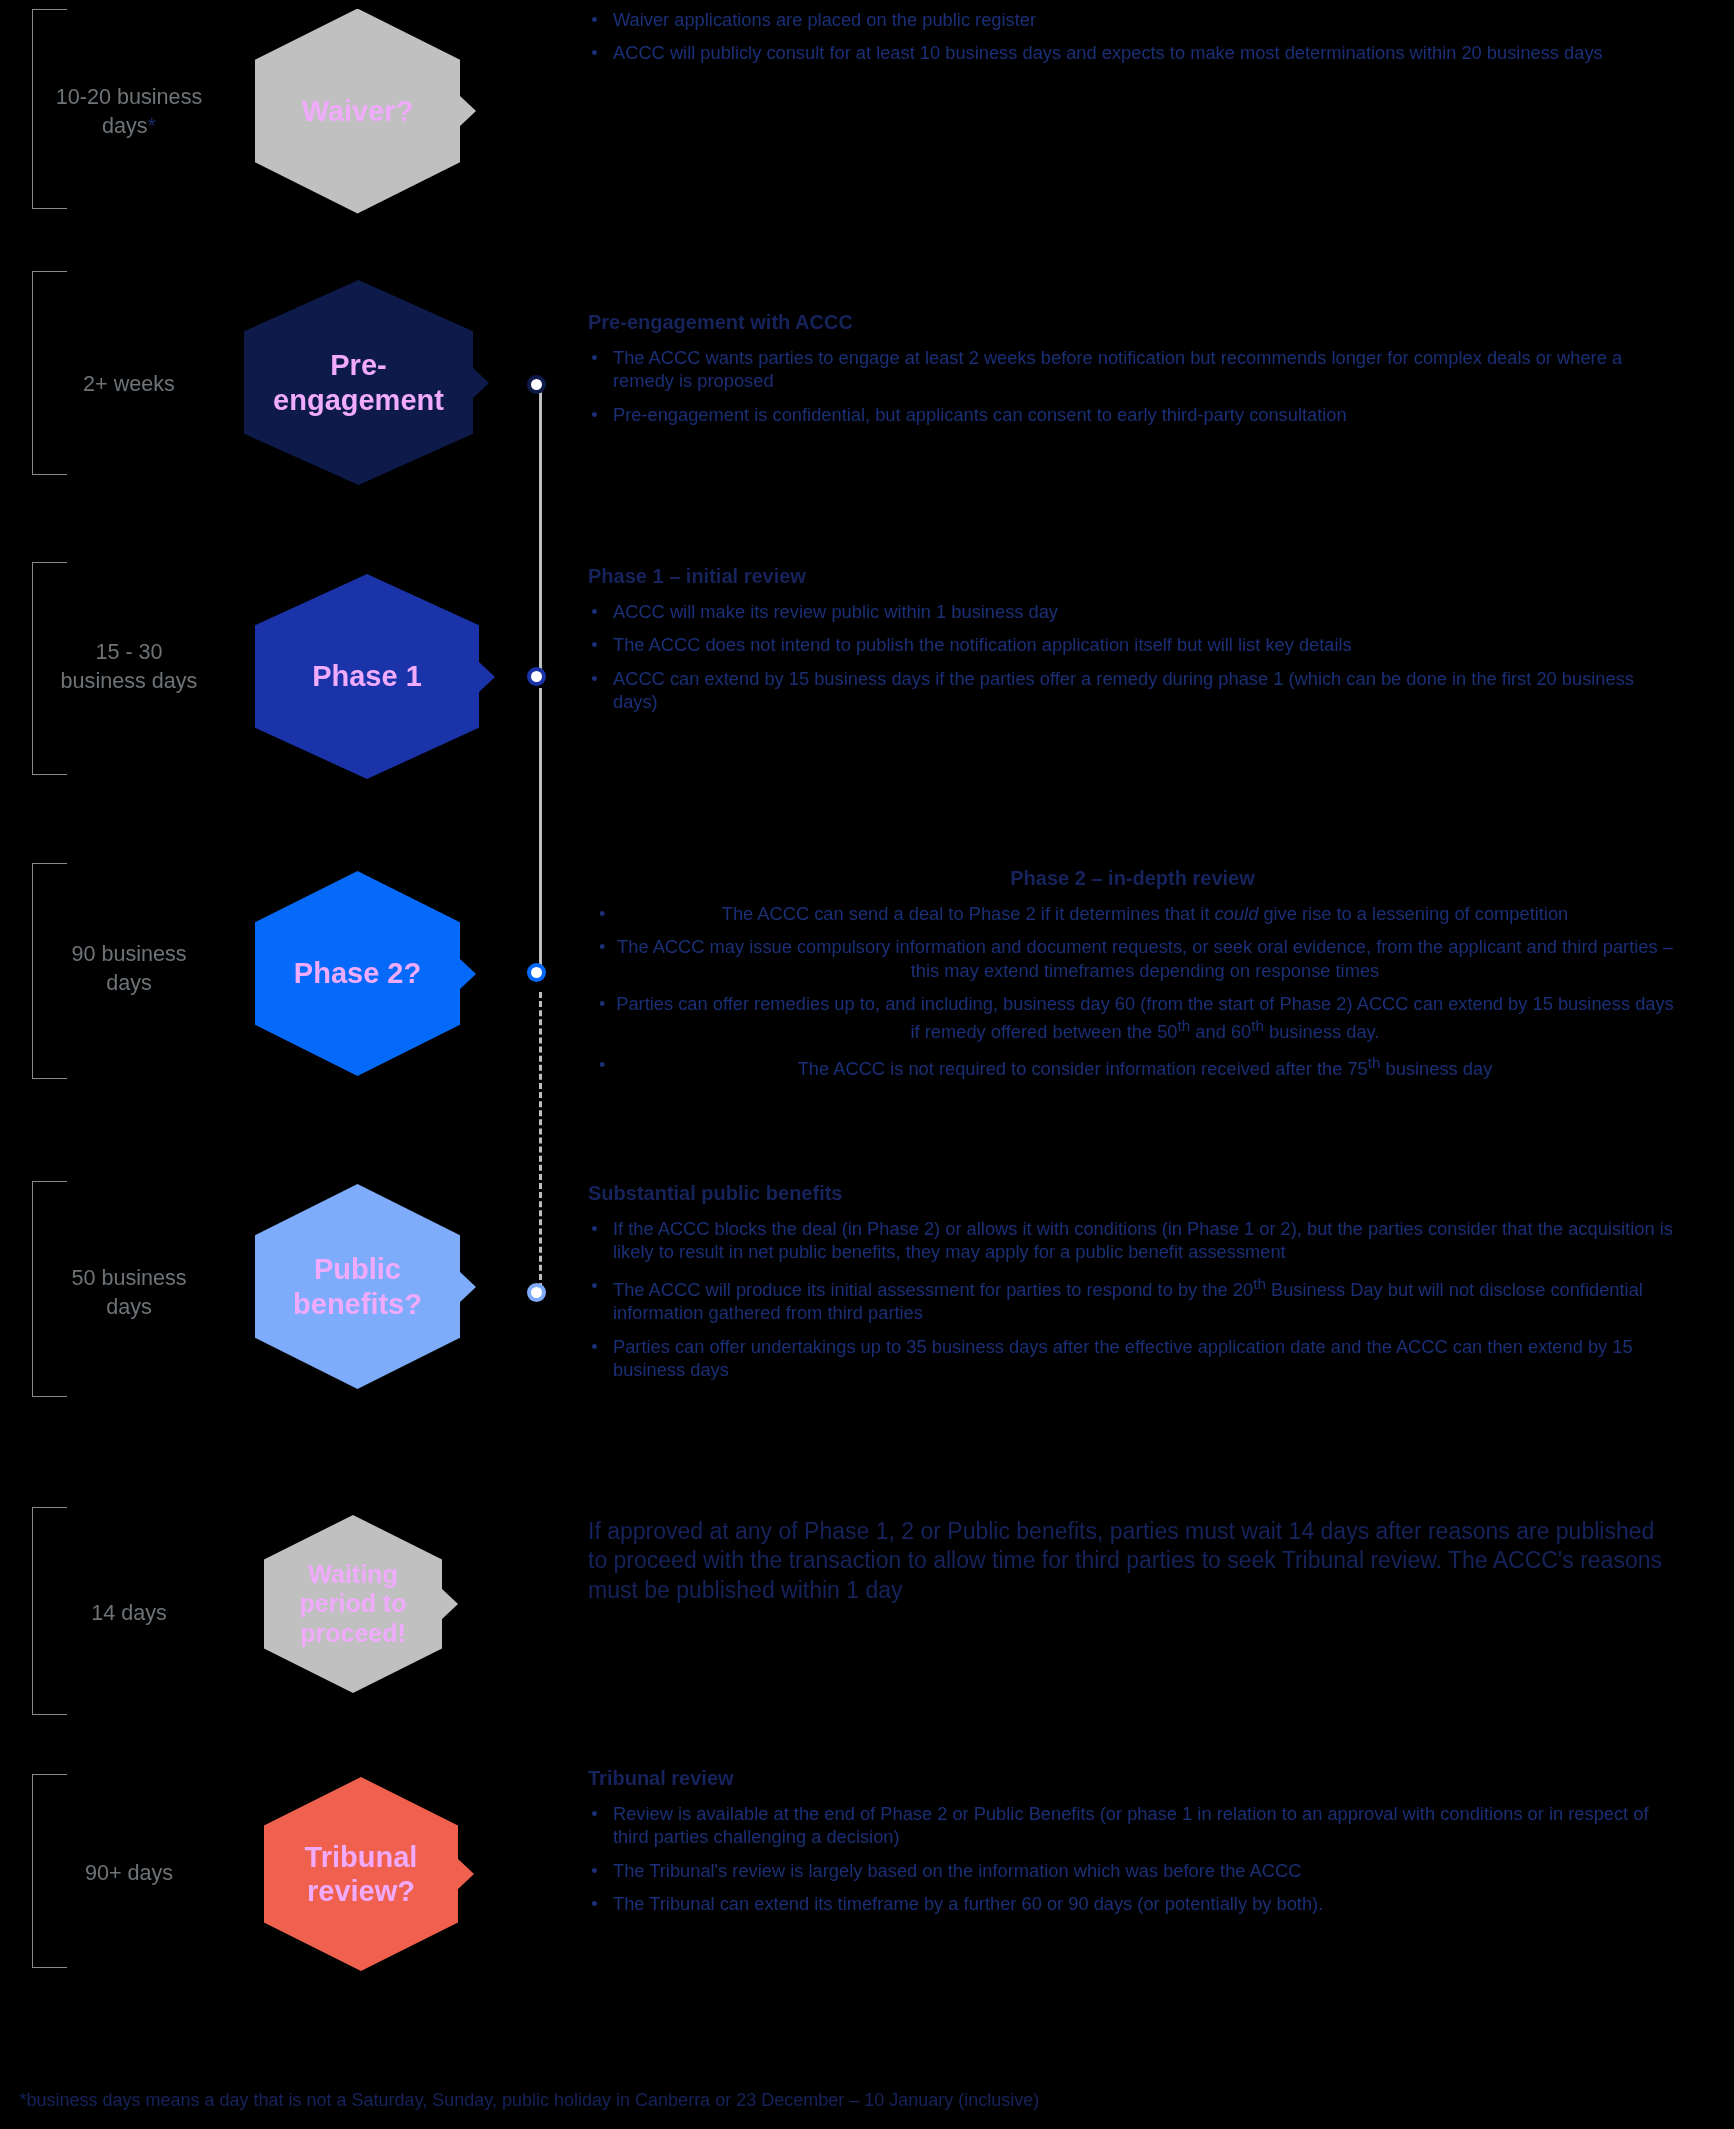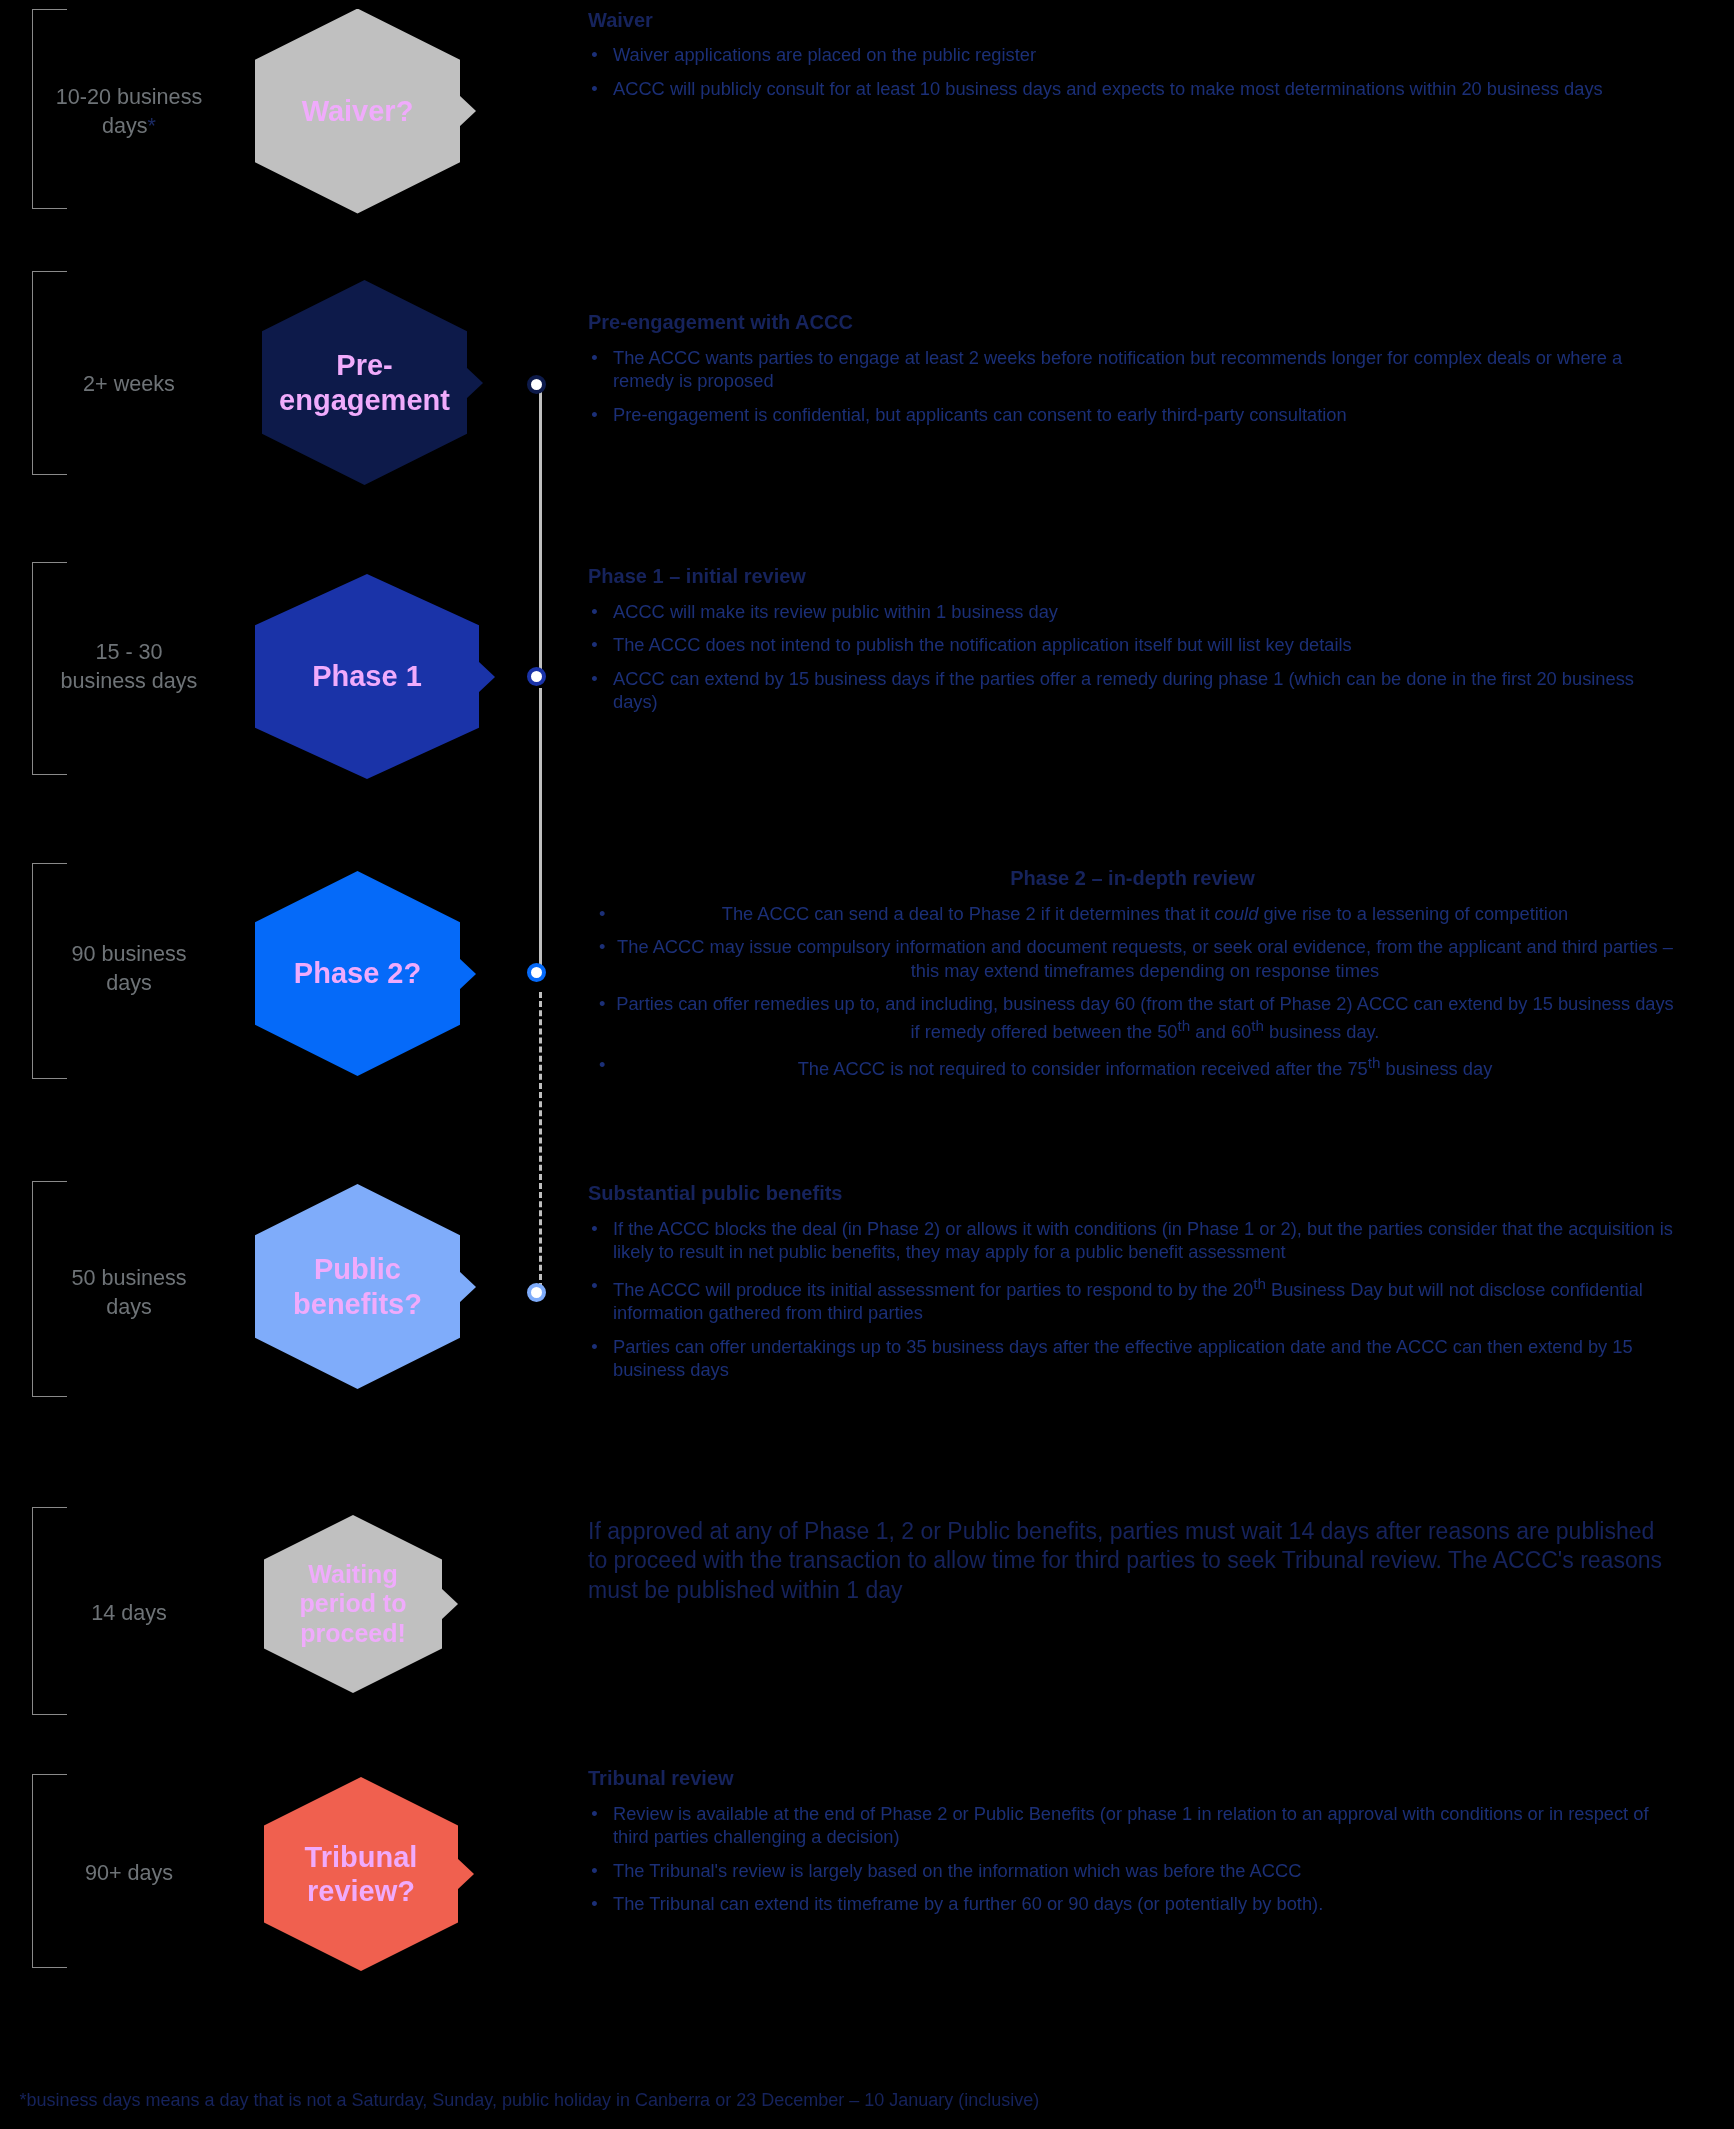--- a/index.html
+++ b/index.html
@@ -178,37 +178,36 @@
     <span>10-20 business<br>days<span class="star">*</span></span>
   </div>
 
   <div class="hex-wrap" style="left:255px; top:8.6px;">
     <div class="hex" style="background:#c0c0c0;"></div>
     <div class="hex-notch" style="color:#c0c0c0;"></div>
     <div class="hex-label">Waiver?</div>
   </div>
 
   <div class="detail" style="top:7.6px;">
-    <div class="detail-title">Waiver</div>
     <div class="bullet-row">
       <span class="bullet-dot">•</span>
       <span class="bullet-text">Waiver applications are placed on the public register</span>
     </div>
     <div class="bullet-row">
       <span class="bullet-dot">•</span>
       <span class="bullet-text">ACCC will publicly consult for at least 10 business days and expects to make most determinations within 20 business days</span>
     </div>
   </div>
 
   <div class="bracket" style="top:271px; height:204px;"></div>
   <div class="duration-label" style="top:384px;">
     <span>2+ weeks</span>
   </div>
 
-  <div class="hex-wrap" style="left:262px; top:280px;">
+  <div class="hex-wrap" style="left:244px; top:280px;padding-left:24px;">
     <div class="hex" style="background:#0d1a4a;"></div>
     <div class="hex-notch" style="color:#0d1a4a;"></div>
     <div class="hex-label">Pre-<br>engagement</div>
   </div>
 
   <div class="detail" style="top:310px;">
     <div class="detail-title">Pre-engagement with ACCC</div>
     <div class="bullet-row">
       <span class="bullet-dot">•</span>
       <span class="bullet-text">The ACCC wants parties to engage  at least 2 weeks before notification but recommends longer for complex deals or where a remedy is proposed</span>

